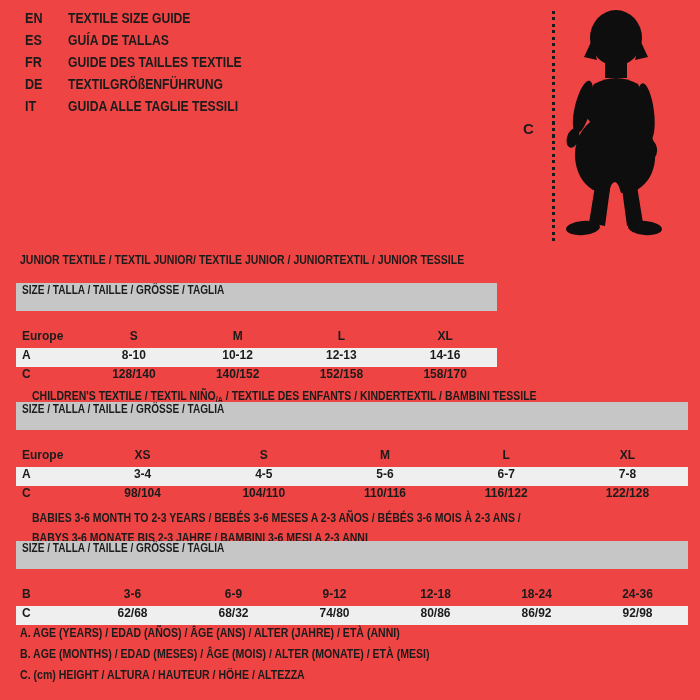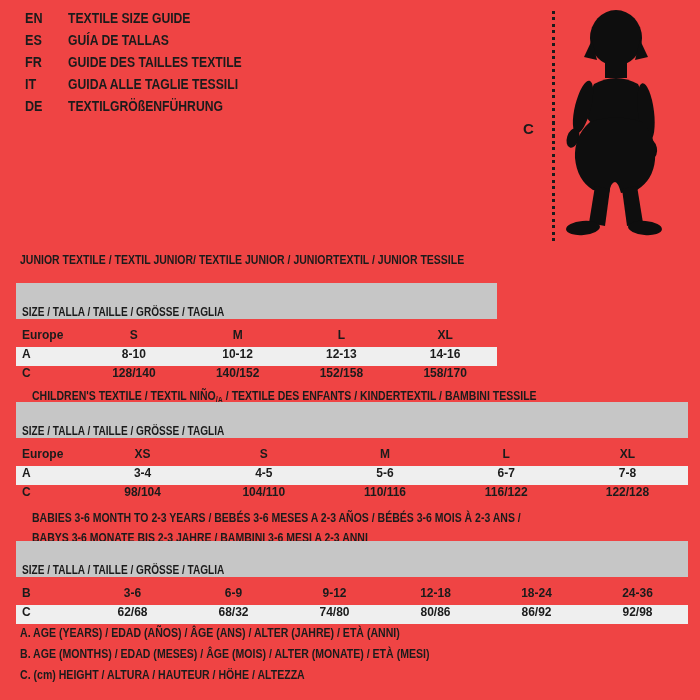--- a/index.html
+++ b/index.html
@@ -30,21 +30,21 @@
   .sub{font-size:8.5px;vertical-align:-3px;}
   #sec-junior{top:248px;width:481px;}
   #sec-children{top:372px;width:672px;}
   #sec-babies{top:492px;width:672px;}
   #sec-babies .sec-title{line-height:20px;}
   .tbl{position:absolute;left:0;right:0;}
   #sec-junior .tbl{top:35px;}
   #sec-children .tbl{top:30px;}
   #sec-babies .tbl{top:49px;}
   .band{
-    height:36px;background:var(--band);margin-bottom:9px;display:flex;align-items:flex-end;
+    height:28px;background:var(--band);margin-bottom:18px;display:flex;align-items:flex-start;
     padding-left:6px;box-sizing:border-box;font-size:12px;font-weight:bold;
   }
   .t-row{display:flex;height:19px;align-items:flex-start;font-size:12px;font-weight:bold;}
   .t-row.shaded{background:var(--shade);}
   .t-label{width:66px;flex:none;padding-left:6px;box-sizing:border-box;}
   .t-cell{flex:1;text-align:center;}
   
   .notes{position:absolute;left:20px;top:626px;}
   .note-line{height:21px;font-size:12px;font-weight:bold;}
 </style>
@@ -60,26 +60,26 @@
     </div>
     <div class="lang-row">
       <span class="lang-code">ES</span>
       <span class="lang-label">GUÍA DE TALLAS</span>
     </div>
     <div class="lang-row">
       <span class="lang-code">FR</span>
       <span class="lang-label">GUIDE DES TAILLES TEXTILE</span>
     </div>
     <div class="lang-row">
+      <span class="lang-code">DE</span>
+      <span class="lang-label">TEXTILGRÖßENFÜHRUNG</span>
+    </div>
+    <div class="lang-row">
       <span class="lang-code">IT</span>
       <span class="lang-label">GUIDA ALLE TAGLIE TESSILI</span>
-    </div>
-    <div class="lang-row">
-      <span class="lang-code">DE</span>
-      <span class="lang-label">TEXTILGRÖßENFÜHRUNG</span>
     </div>
   </header>
 
   <div class="dash-line"></div>
   <div class="measure-letter">C</div>
   <svg class="sil-svg" width="100" height="228" viewBox="0 0 100 228" aria-hidden="true">
     <g style="fill:var(--sil,#0e0e0e)">
       <ellipse cx="52" cy="28" rx="26" ry="28"></ellipse>
       <path d="M28,30 L20,47 L33,50 Z"></path>
       <path d="M76,30 L84,47 L71,50 Z"></path>

